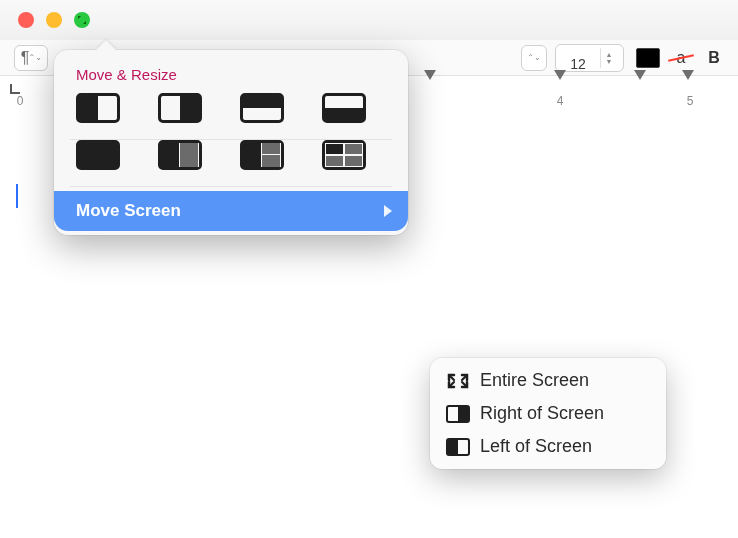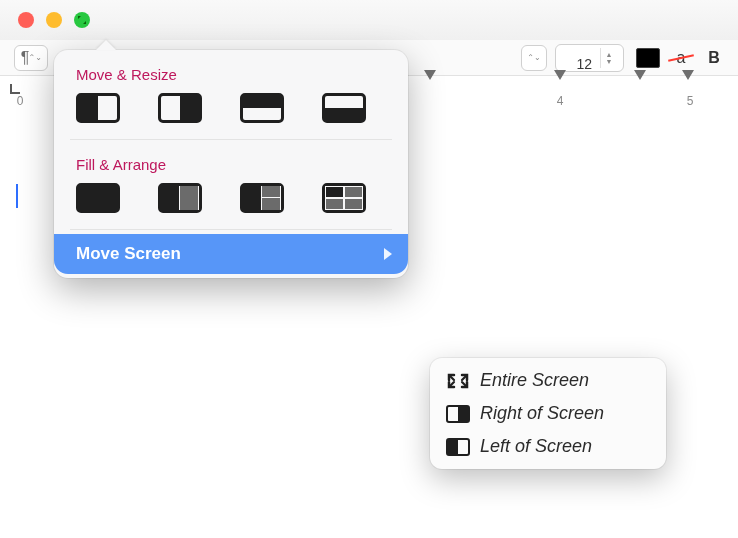--- a/index.html
+++ b/index.html
@@ -10,21 +10,21 @@
   .tl-close{background:#ff5f57;}
   .tl-min{background:#febc2e;}
   .tl-zoom{background:#28c840;}
   .tl-zoom svg{width:10px;height:10px;}
   .toolbar{position:absolute;left:0;top:40px;width:100%;height:36px;background:#fafafa;border-bottom:1px solid #e2e2e2;display:flex;align-items:center;padding:0 14px;box-sizing:border-box;}
   .tb-btn{height:26px;border:1px solid #d0d0d0;border-radius:6px;background:#fff;display:flex;align-items:center;justify-content:center;margin-right:8px;padding:0 8px;box-sizing:border-box;}
   .tb-pilcrow{width:34px;font-size:16px;color:#6b6b6b;}
   .flex-spacer{flex:1;}
   .tb-dropdown{width:26px;}
   .font-size{position:relative;display:flex;align-items:center;height:26px;border:1px solid #d0d0d0;border-radius:6px;background:#fff;padding:0 6px;margin-right:10px;}
-  .font-size input{width:28px;border:none;outline:none;font-size:14px;text-align:right;background:transparent;color:#3a3a3a;margin-top:12px;}
+  .font-size input{width:28px;border:none;outline:none;font-size:14px;text-align:center;background:transparent;color:#3a3a3a;margin-top:12px;}
   .fs-stepper{width:16px;height:20px;border-left:1px solid #e0e0e0;margin-left:6px;display:flex;flex-direction:column;align-items:center;justify-content:center;font-size:7px;color:#888;}
   .color-swatch{width:22px;height:18px;background:#000;border-radius:2px;margin:0 10px 0 2px;border:1px solid #444;}
   .strike{position:relative;width:22px;text-align:center;font-size:16px;color:#333;margin-right:12px;}
   .strike::after{content:"";position:absolute;left:-2px;right:-2px;top:50%;height:2px;background:#ff3b30;transform:translateY(-50%) rotate(-12deg);}
   .bold{font-weight:700;font-size:16px;color:#333;width:20px;text-align:center;}
   .ruler{position:absolute;left:0;top:76px;width:100%;height:36px;background:#fff;border-bottom:1px solid #e5e5e5;}
   .ruler-inner{position:relative;height:100%;}
   .ruler-num{position:absolute;top:18px;font-size:12px;color:#8a8a8a;transform:translateX(-50%);}
   .ruler-marker{position:absolute;top:4px;transform:translateX(-50%);}
   .ruler-tri{width:0;height:0;border-left:6px solid transparent;border-right:6px solid transparent;border-top:10px solid #6f6f6f;}
@@ -50,21 +50,21 @@
   .fa-3>div:nth-child(2){background:#6b6b6b;border-bottom:1px solid #f7f7f8;}
   .fa-3>div:nth-child(3){background:#6b6b6b;}
   .fa-3>div{border-right:1px solid #f7f7f8;}
   .fa-4{display:grid;grid-template-columns:1fr 1fr;grid-template-rows:1fr 1fr;}
   .fa-4>div{background:#6b6b6b;border:1px solid #f7f7f8;}
   .fa-4>div:first-child{background:#1f1f1f;}
   .divider{height:1px;background:#e3e3e3;margin:0 16px 0;}
   .full-screen{display:flex;align-items:center;justify-content:space-between;background:#5796f8;color:#fff;font-size:17px;font-weight:600;padding:10px 16px 10px 22px;border-radius:0 0 14px 14px;margin:4px 0 0;}
   .chev-right{width:0;height:0;border-top:6px solid transparent;border-bottom:6px solid transparent;border-left:8px solid rgba(255,255,255,0.9);}
   .submenu{position:absolute;left:430px;top:358px;width:236px;background:#fbfbfb;border-radius:12px;box-shadow:0 10px 30px rgba(0,0,0,0.25),0 0 0 1px rgba(0,0,0,0.06);padding:6px 0;}
-  .submenu-item{display:flex;align-items:center;gap:10px;padding:6px 16px;font-size:18px;color:#2b2b2b;font-style:italic;}
+  .submenu-item{display:flex;align-items:center;gap:10px;padding:6px 16px;font-size:18px;color:#2b2b2b;}
   .sm-icon{width:24px;height:18px;border:2px solid #1f1f1f;border-radius:3px;display:grid;box-sizing:border-box;}
   .sm-entire-svg{width:24px;height:18px;}
   .sm-left{grid-template-columns:1fr 1fr;}.sm-left>div:first-child{background:#1f1f1f;}
   .sm-right{grid-template-columns:1fr 1fr;}.sm-right>div:last-child{background:#1f1f1f;}
   .updn{display:flex;flex-direction:column;align-items:center;justify-content:center;gap:2px;font-size:8px;color:#888;width:12px;}
 </style>
 </head>
 <body>
 <div class="screen">
 
@@ -129,21 +129,20 @@
     <div class="win-ico mr-top">
           <div></div>
           <div></div>
         </div>
     <div class="win-ico mr-bottom">
           <div></div>
           <div></div>
         </div>
   </div>
   <div class="divider"></div>
-  <div class="section-title">Fill &amp; Arrange</div>
   <div class="icon-row">
     <div class="win-ico fa-fill">
           <div style="background:#1f1f1f;width:100%;height:100%"></div>
         </div>
     <div class="win-ico fa-2">
           <div></div>
           <div></div>
         </div>
     <div class="win-ico fa-3">
           <div></div>

